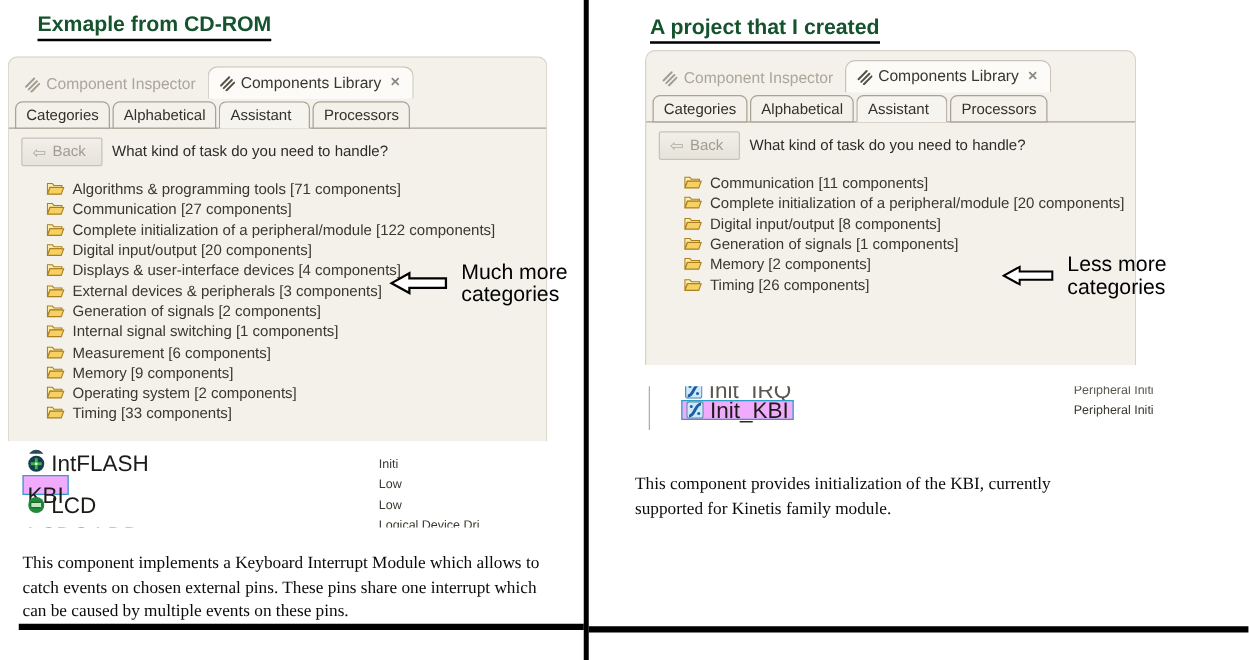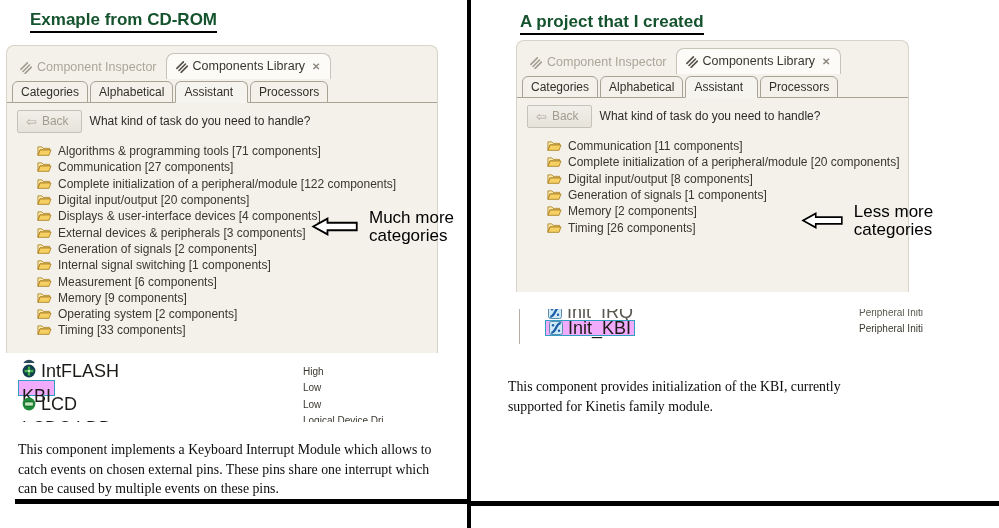--- a/index.html
+++ b/index.html
@@ -210,21 +210,21 @@
     </div>
     <div class="comp-row">
       <div class="comp-main" style="margin-left:4px;">
         <svg width="14" height="14" viewBox="0 0 14 14">
             <circle cx="7" cy="7" r="6.4" fill="#123f4e"></circle>
             <path d="M7 2.6 v8.8 M2.6 7 h8.8" stroke="#45b14c" stroke-width="2.3"></path>
             <circle cx="7" cy="7" r="1.1" fill="#eafcf0"></circle>
           </svg>
         <span class="comp-name">IntFLASH</span>
       </div>
-      <span class="comp-val" style="left:288px;">High</span>
+      <span class="comp-val" style="left:288px;">Initi</span>
     </div>
     <div class="comp-row">
       <div class="comp-main selected" style="margin-left:3px;flex-direction:column;">
         <svg width="14" height="14" viewBox="0 0 14 14">
             <rect x="0.5" y="1.5" width="13" height="11" rx="3" fill="#152a4e"></rect>
             <rect x="2.6" y="4.4" width="8.8" height="5.2" rx="0.5" fill="#e9eff6"></rect>
             <path d="M4.8 4.4 v5.2 M7 4.4 v5.2 M9.2 4.4 v5.2 M2.6 7 h8.8" stroke="#152a4e" stroke-width="0.9"></path>
           </svg>
         <span class="comp-name">KBI</span>
       </div>

